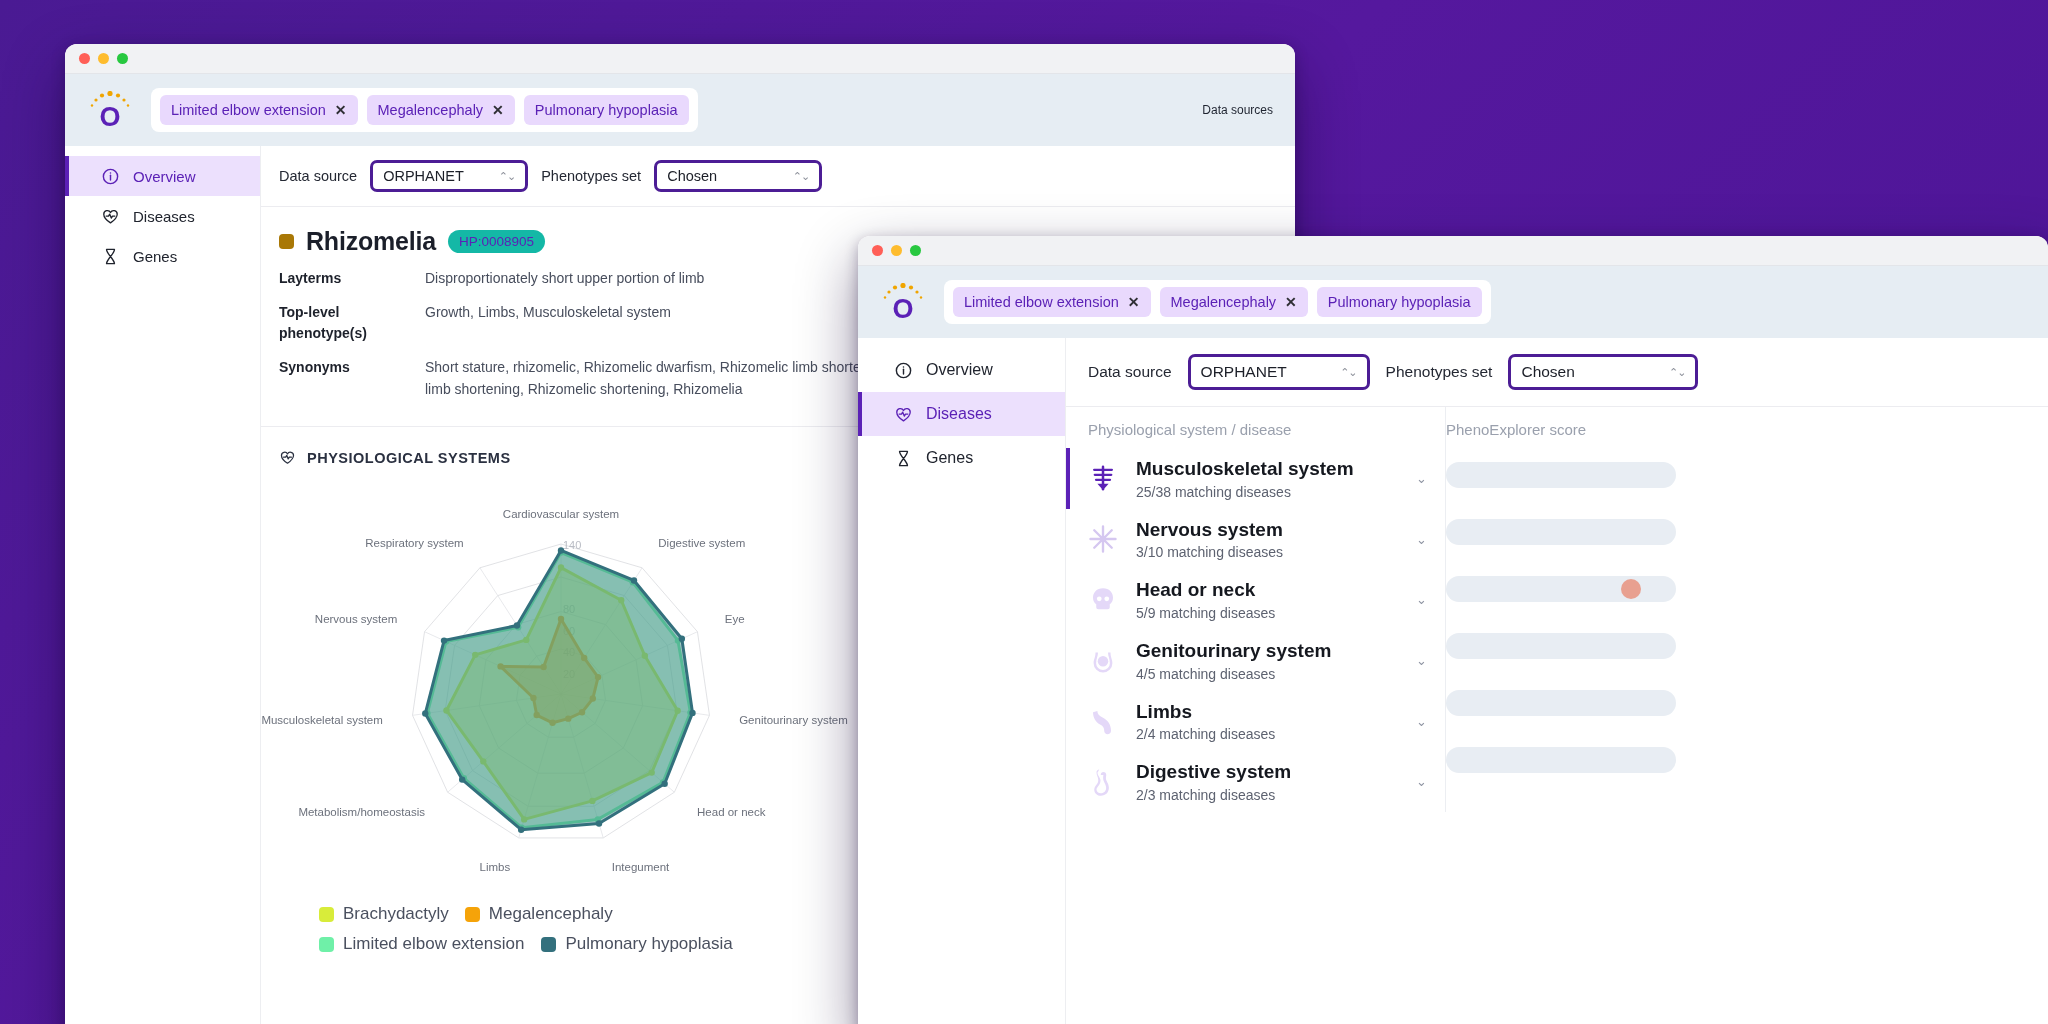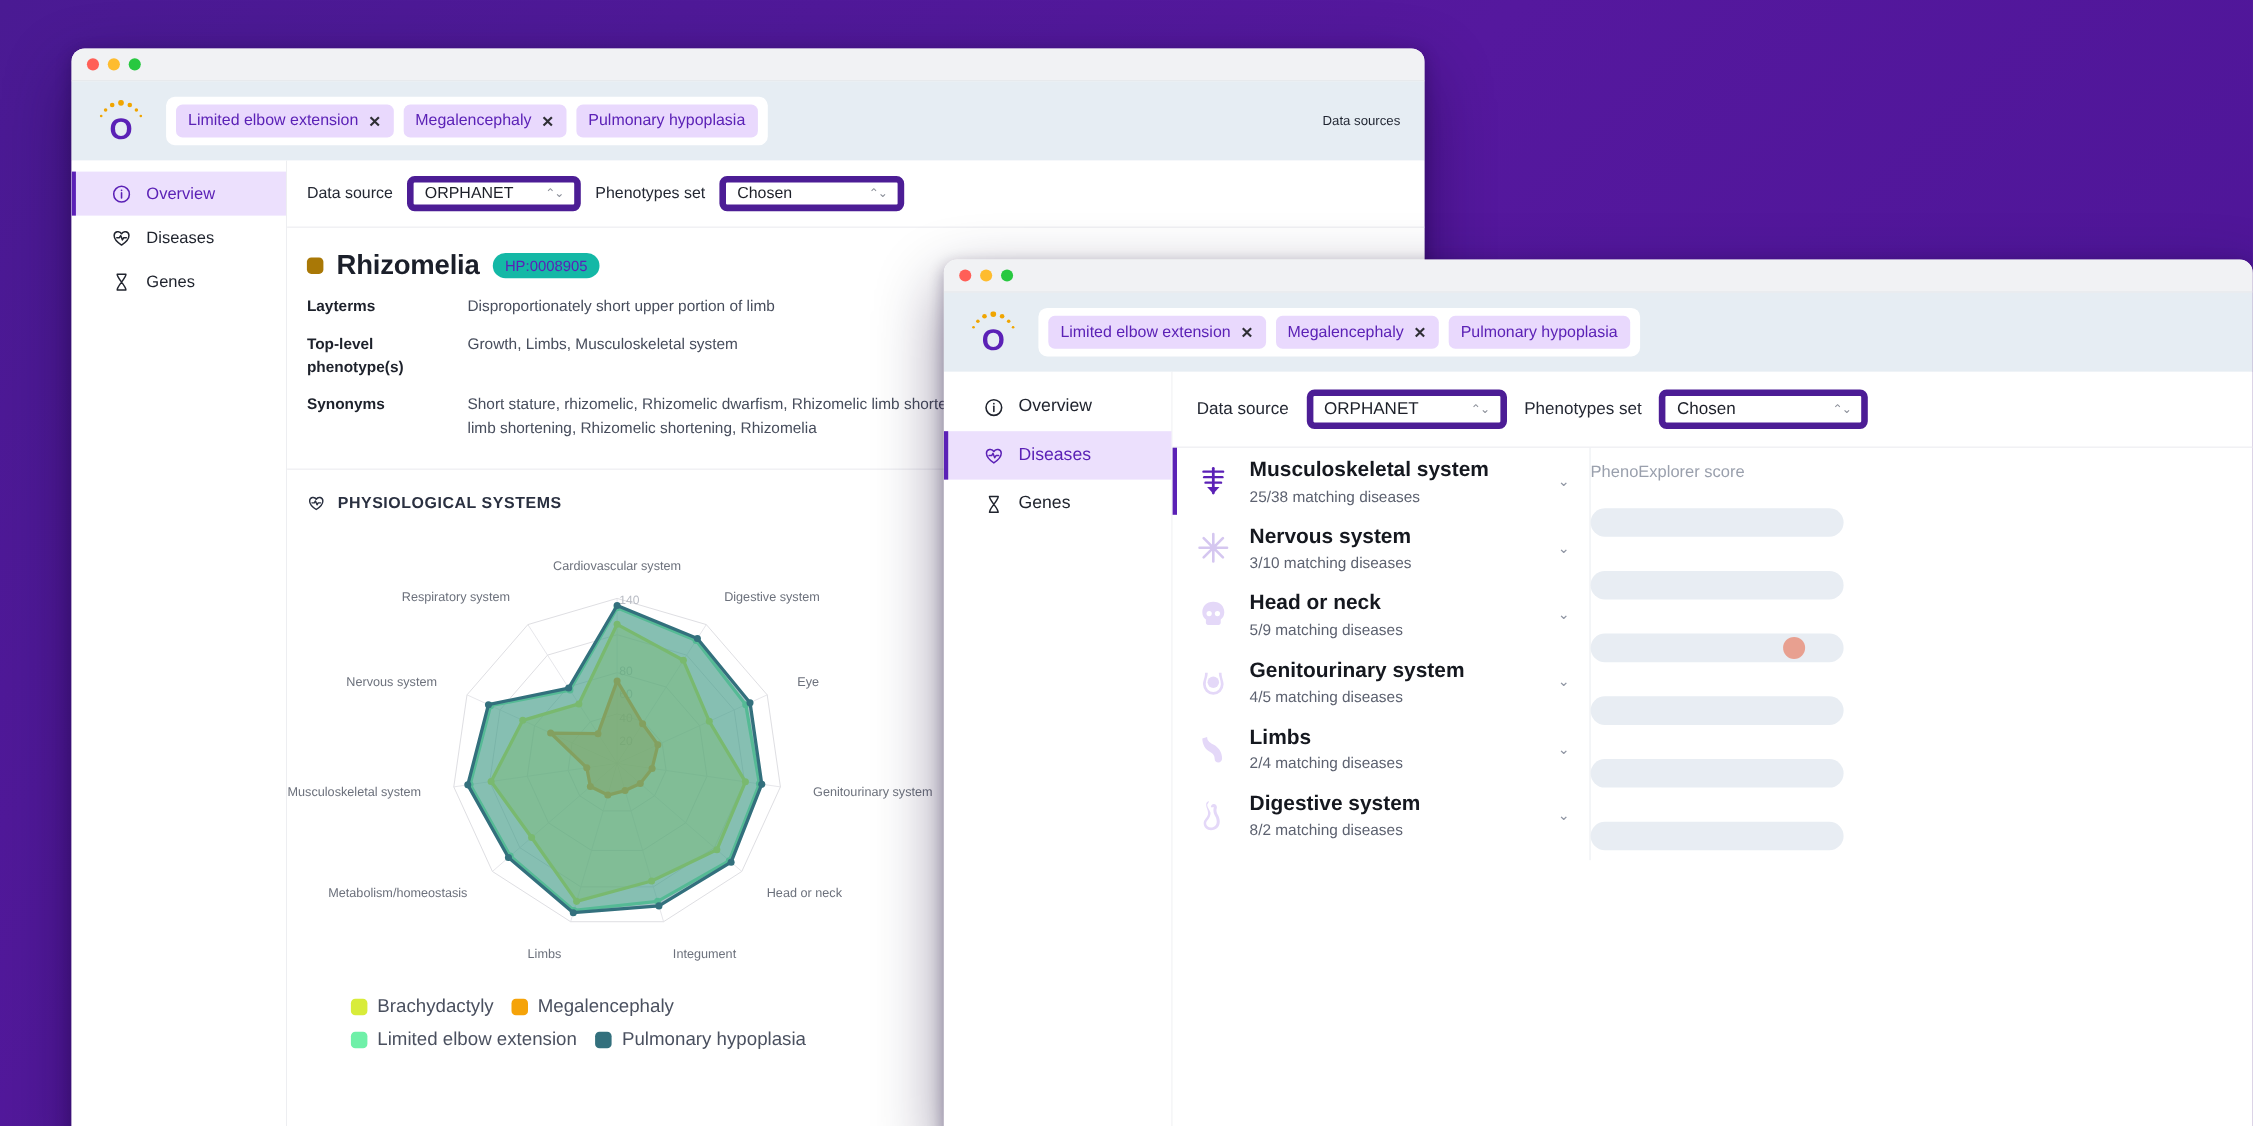--- a/index.html
+++ b/index.html
@@ -110,21 +110,21 @@
   
   .filterrow {
     display: flex; align-items: center;
     gap: 13px;
     padding: 14px 18px;
     border-bottom: 1px solid #ececf0;
     font-size: 14.5px;
     color: #242833;
   }
   .select {
-    border: 6px solid #4c1d95;
+    border: 3px solid #4c1d95;
     border-radius: 7px;
     background: #fff;
     height: 32px;
     display: flex; align-items: center;
     padding: 0 10px;
     gap: 28px;
     font-size: 14.5px;
     color: #1c1f28;
     min-width: 150px;
     justify-content: space-between;
@@ -540,20 +540,21 @@
           </div>
           <span>Phenotypes set</span>
           <div class="select" style="width:190px;height:36px;font-size:15.5px">
             <span>Chosen</span>
             <span class="caret">⌃⌄</span>
           </div>
         </div>
 
         <div class="col-split">
           <div class="col-left">
+            <div class="listhead">Physiological system / disease</div>
 
             <div class="drow" style="border-left:4px solid #5b21b6;padding-left:18px">
               <svg class="dicon" viewBox="0 0 24 24" fill="#5b21b6">
                 <rect x="11" y="2" width="2" height="20" rx="1"></rect>
                 <rect x="4" y="4.5" width="16" height="1.8" rx=".9"></rect>
                 <rect x="4.5" y="8.5" width="15" height="1.8" rx=".9"></rect>
                 <rect x="5.5" y="12.5" width="13" height="1.8" rx=".9"></rect>
                 <path d="M7.5 16.5h9l-4.5 5z"></path>
               </svg>
               <div>
@@ -610,21 +611,21 @@
               </div>
               <span class="chev">⌄</span>
             </div>
 
             <div class="drow">
               <svg class="dicon" viewBox="0 0 24 24" fill="#e4d8f8">
                 <path d="M9 2c-1.4 0-2.2 1.1-2.2 2.4 0 2.4 1.4 3.4 1.4 6.1 0 3.6-3.2 4.2-3.2 7.6C5 20.8 7.3 23 10.3 23c4 0 6.4-2.9 6.4-6.4 0-3.8-2.4-5.3-2.4-7.9 0-1 .3-1.6.3-2.4 0-1.3-.9-2.3-2.2-2.3-1.3 0-2.2 1-2.2 2.3h2.1c0-.3.1-.4.1-.4 0 .6-.3 1.2-.3 2.8 0 3.2 2.4 4.6 2.4 7.9 0 2.5-1.6 4.4-4.2 4.4-2 0-3.5-1.4-3.5-3.1 0-2.2 3.2-3.1 3.2-7.6C9 7.3 7.6 6.3 7.6 4.4c0-.2.1-.4.3-.4z"></path>
               </svg>
               <div>
                 <div class="dname">Digestive system</div>
-                <div class="dsub">8/2 matching diseases</div>
+                <div class="dsub">2/3 matching diseases</div>
               </div>
               <span class="chev">⌄</span>
             </div>
           </div>
 
           <div class="col-right">
             <div class="scorehead">PhenoExplorer score</div>
             <div class="barcell" style="padding-top:14px">
               <div class="bar"></div>
             </div>

